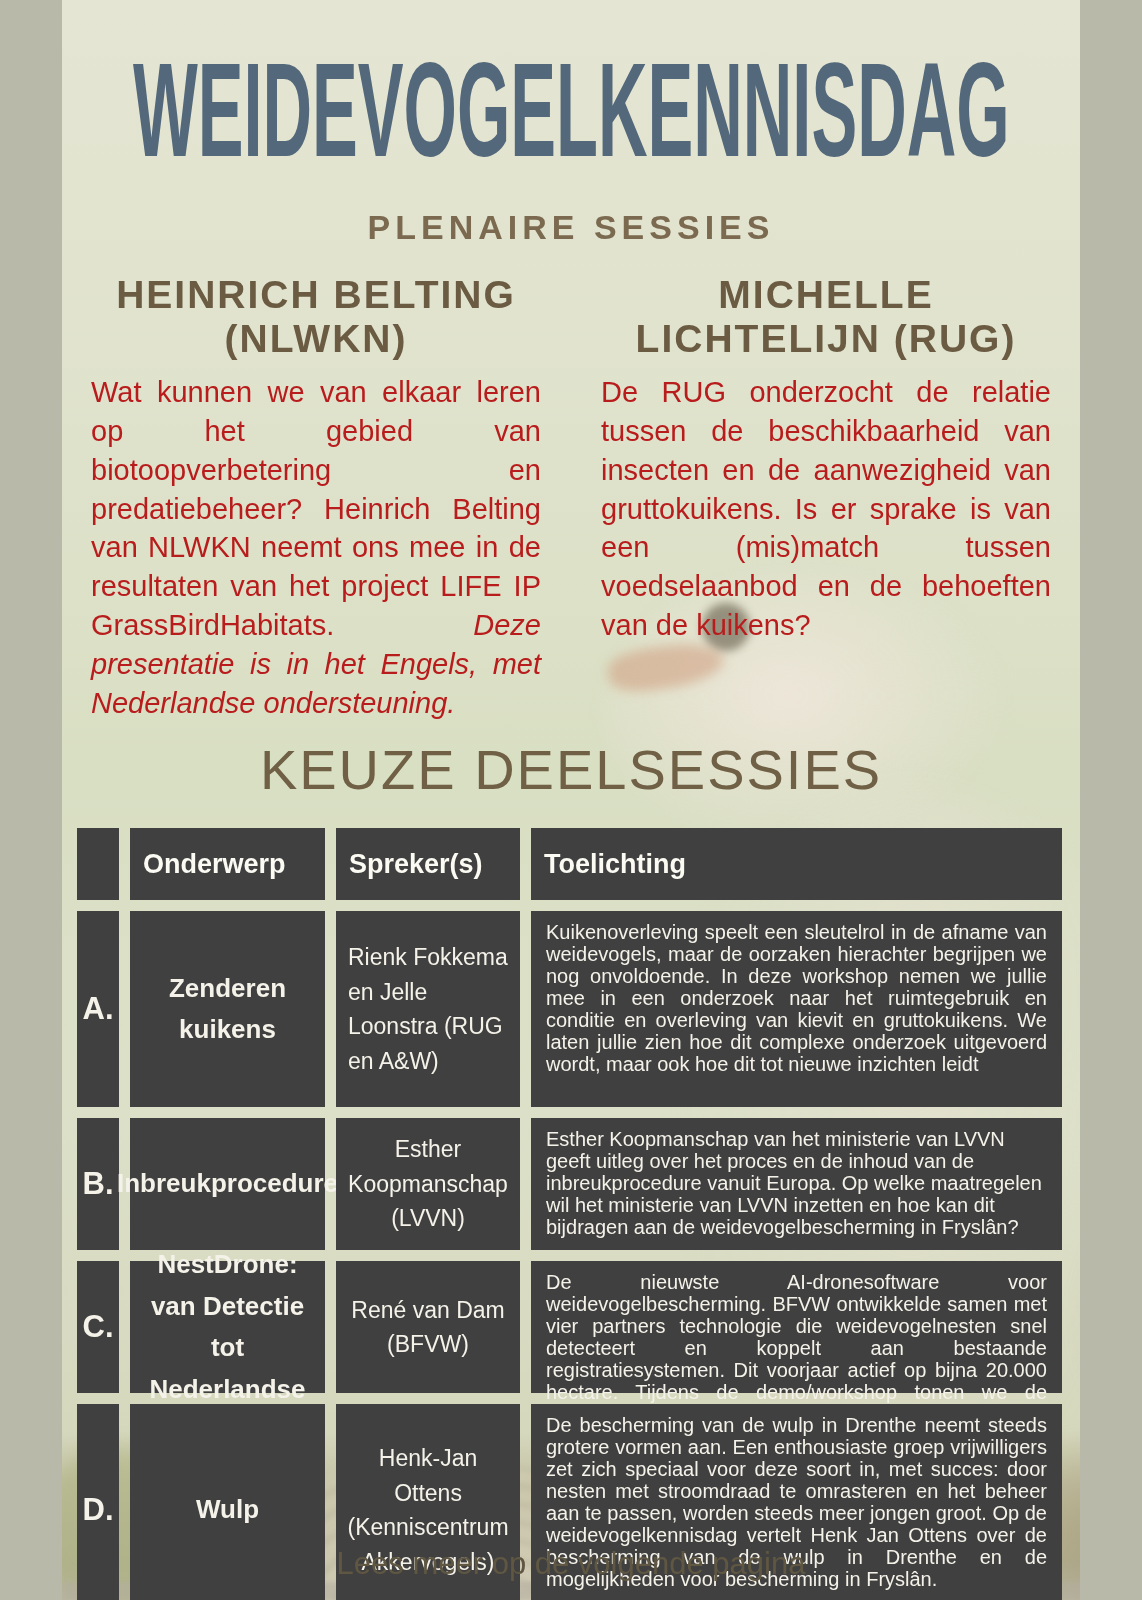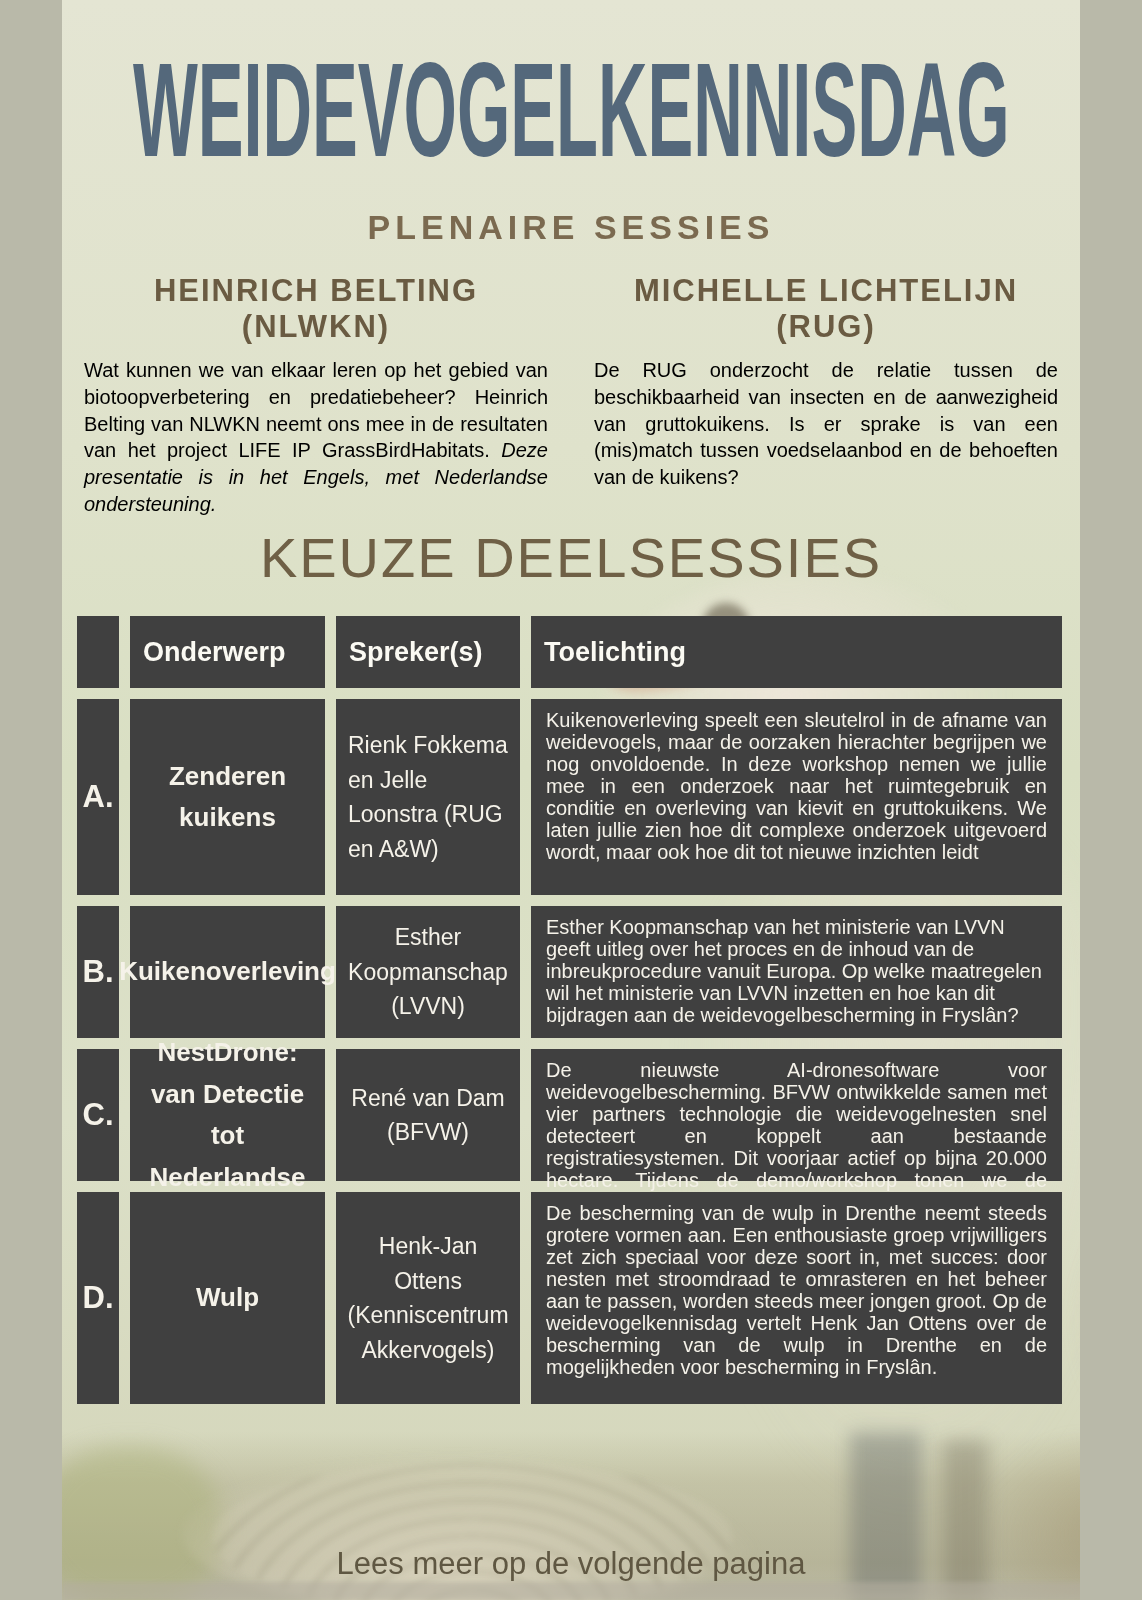--- a/index.html
+++ b/index.html
@@ -31,22 +31,22 @@
   .right-moss{left:925px;top:0;width:220px;height:168px;
     background:radial-gradient(ellipse at 60% 60%,rgba(150,130,90,0.42),rgba(150,130,90,0) 78%);filter:blur(6px);}
   .bottom-strip{left:0;top:150px;width:100%;height:18px;background:rgba(178,173,158,0.55);filter:blur(2px);}
   
   .content{position:relative;z-index:1;}
   .title-wrap{height:138px;padding-top:44px;text-align:center;}
   .poster-title{display:inline-block;font-size:70px;font-weight:700;line-height:1;color:#54687b;
     transform:scale(0.98,1.9);transform-origin:top center;white-space:nowrap;letter-spacing:0;}
   .subtitle{margin-top:26px;text-align:center;font-size:34px;font-weight:700;letter-spacing:5px;color:#7b6a50;}
   .plenary{display:grid;grid-template-columns:1fr 1fr;column-gap:46px;padding:0 22px;margin-top:26px;}
-  .plenary-heading{font-size:31px;font-weight:700;letter-spacing:2px;color:#6a5b42;text-align:center;margin:0 0 12px 0;}
-  .plenary-text{font-size:20px;line-height:1.34;color:#000000;text-align:justify;margin:0;}
+  .plenary-heading{font-size:39px;font-weight:700;letter-spacing:2px;color:#6a5b42;text-align:center;margin:0 0 12px 0;}
+  .plenary-text{font-size:29px;line-height:1.34;color:#b91c1c;text-align:justify;margin:7px;}
   .italic{font-style:italic;}
   .keuze-heading{margin-top:8px;text-align:center;font-size:56px;line-height:1.15;font-weight:400;letter-spacing:2px;color:#6f6046;}
   
   .sessions-table{display:grid;grid-template-columns:42px 195px 184px 1fr;
     grid-template-rows:72px 196px 132px 132px 212px;gap:11px;margin:26px 18px 0 15px;}
   .cell{background:#404040;color:#f5f2e9;}
   .header-cell{display:flex;align-items:center;padding:0 10px 0 13px;font-weight:700;font-size:27px;color:#fbfaf3;}
   .letter-cell{display:flex;align-items:center;justify-content:center;font-weight:700;font-size:31px;}
   .topic-cell{display:flex;align-items:center;justify-content:center;text-align:center;
     font-weight:700;font-size:26px;line-height:1.6;padding:8px 14px;}
@@ -110,21 +110,21 @@
       <div class="cell header-cell">Toelichting</div>
 
       <div class="cell letter-cell">A.</div>
       <div class="cell topic-cell">Zenderen kuikens</div>
       <div class="cell speaker-cell">Rienk Fokkema en Jelle Loonstra (RUG en A&amp;W)</div>
       <div class="cell toelichting-cell text-justify">
           <p>Kuikenoverleving speelt een sleutelrol in de afname van weidevogels, maar de oorzaken hierachter begrijpen we nog onvoldoende. In deze workshop nemen we jullie mee in een onderzoek naar het ruimtegebruik en conditie en overleving van kievit en gruttokuikens. We laten jullie zien hoe dit complexe onderzoek uitgevoerd wordt, maar ook hoe dit tot nieuwe inzichten leidt</p>
         </div>
 
       <div class="cell letter-cell">B.</div>
-      <div class="cell topic-cell">Kuikenoverleving</div>
+      <div class="cell topic-cell">Inbreukprocedure</div>
       <div class="cell speaker-cell speaker-center">Esther Koopmanschap (LVVN)</div>
       <div class="cell toelichting-cell text-left">
           <p>Esther Koopmanschap van het ministerie van LVVN geeft uitleg over het proces en de inhoud van de inbreukprocedure vanuit Europa. Op welke maatregelen wil het ministerie van LVVN inzetten en hoe kan dit bijdragen aan de weidevogelbescherming in Fryslân?</p>
         </div>
 
       <div class="cell letter-cell">C.</div>
       <div class="cell topic-cell">NestDrone: van Detectie tot Nederlandse</div>
       <div class="cell speaker-cell speaker-center">René van Dam (BFVW)</div>
       <div class="cell toelichting-cell text-justify">
           <p>De nieuwste AI-dronesoftware voor weidevogelbescherming. BFVW ontwikkelde samen met vier partners technologie die weidevogelnesten snel detecteert en koppelt aan bestaande registratiesystemen. Dit voorjaar actief op bijna 20.000 hectare. Tijdens de demo/workshop tonen we de werking en impact.</p>

